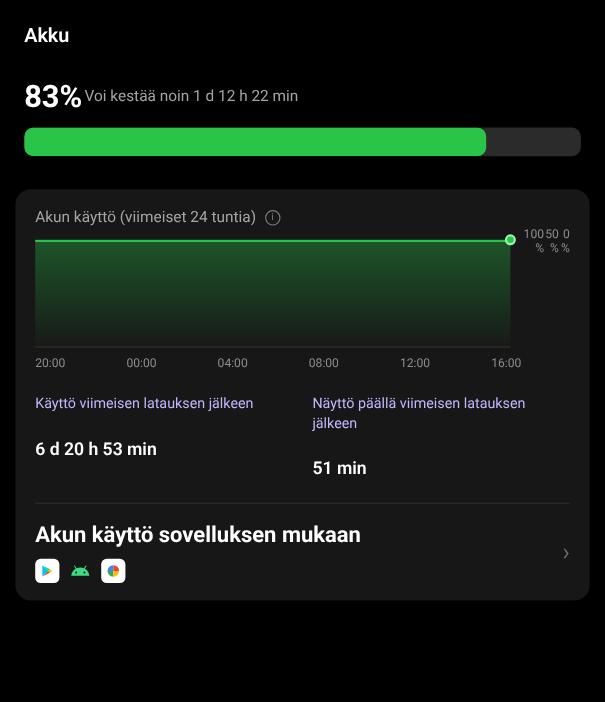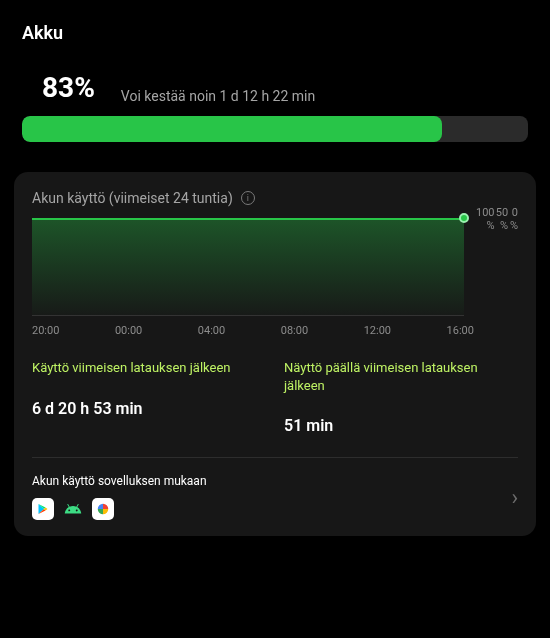--- a/index.html
+++ b/index.html
@@ -14,23 +14,22 @@
 .page-title {
   font-size: 18px;
   font-weight: 600;
   padding: 22px 22px 28px 22px;
 }
 .battery-summary {
   padding: 0 22px 14px 22px;
 }
 .percent-row {
   display: flex;
-  align-items: flex-end;
-  gap: 26px;
-  margin-left: 20px;
+  align-items: center;
+  gap: 2px;
 }
 .percent {
   font-size: 28px;
   font-weight: 700;
 }
 .estimate {
   font-size: 14px;
   color: #a5a5a5;
 }
 .progress-outer {
@@ -119,21 +118,21 @@
 .stats-row {
   display: flex;
   gap: 18px;
   margin-top: 22px;
 }
 .stat {
   flex: 1;
 }
 .stat-label {
   font-size: 13px;
-  color: #bef264;
+  color: #c4b5fd;
   line-height: 1.35;
 }
 .stat-value {
   font-size: 16px;
   font-weight: 600;
   margin-top: 22px;
 }
 .divider {
   height: 1px;
   background: #2d2d2d;
@@ -144,22 +143,22 @@
   align-items: center;
   justify-content: space-between;
   margin-top: 16px;
 }
 .bottom-left {
   display: flex;
   flex-direction: column;
   gap: 10px;
 }
 .bottom-title {
-  font-size: 12px;
-  font-weight: 400;
+  font-size: 20px;
+  font-weight: 700;
 }
 .icon-row {
   display: flex;
   gap: 8px;
 }
 .app-icon {
   width: 22px;
   height: 22px;
   border-radius: 5px;
   display: flex;

